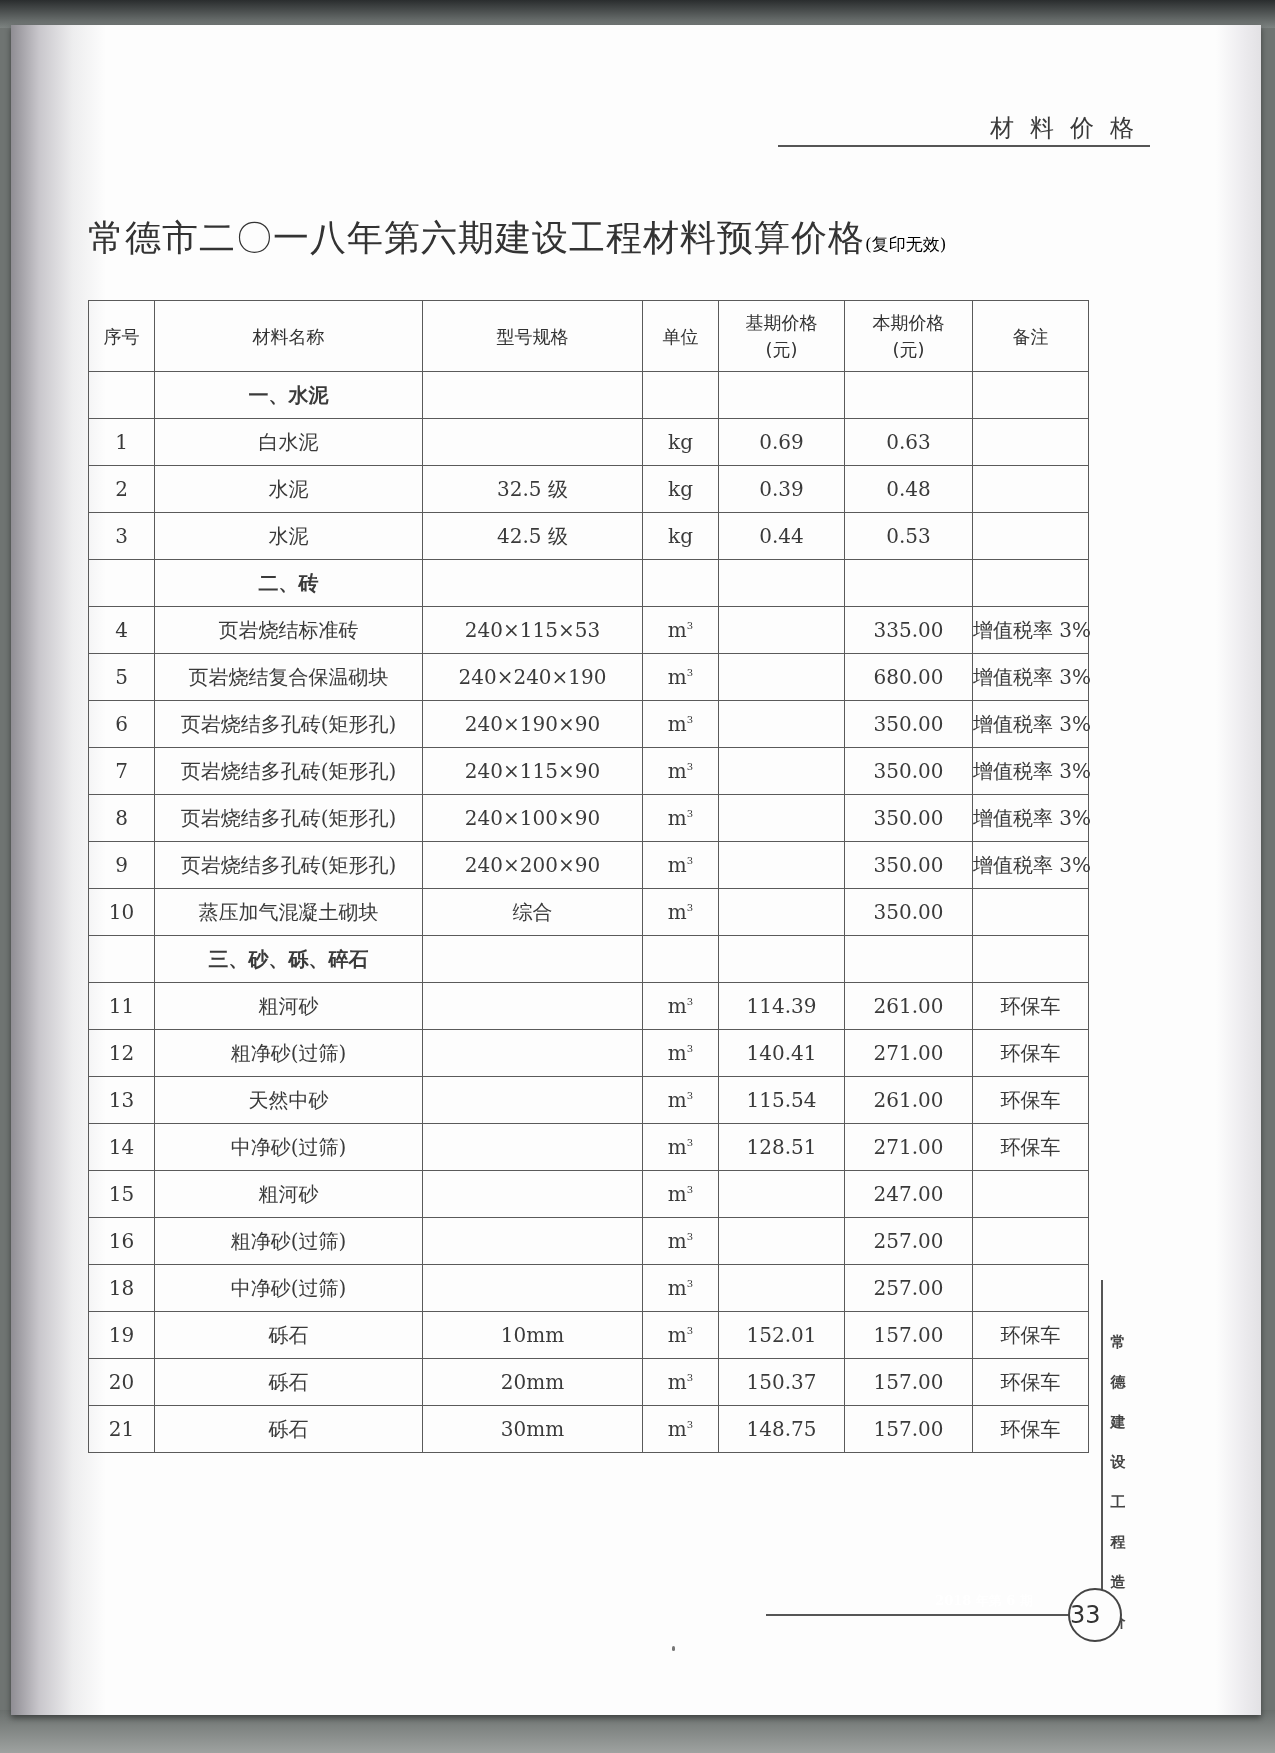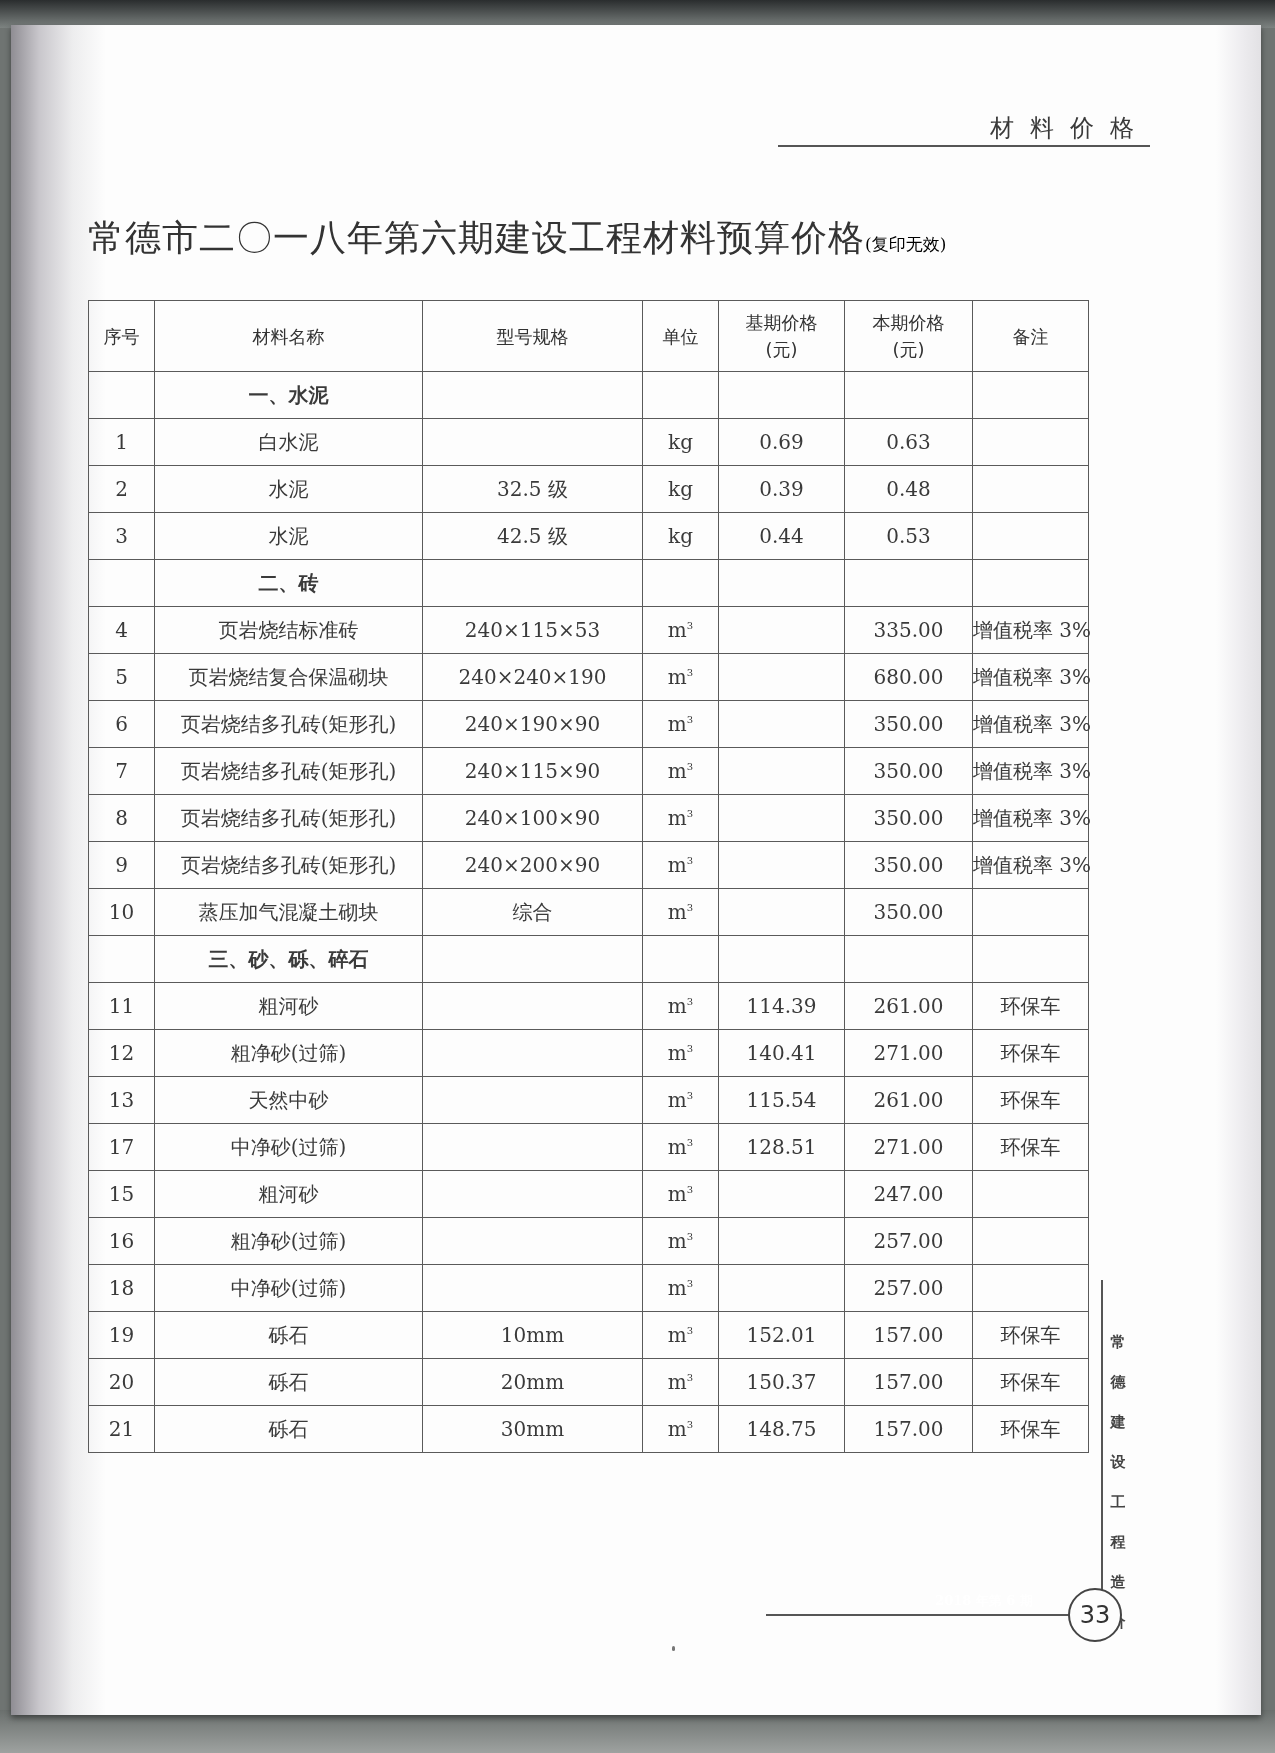--- a/index.html
+++ b/index.html
@@ -82,21 +82,21 @@
     position: absolute; left: 900px; top: 1592px; width: 168px; text-align: center;
     font-size: 13px; font-weight: bold; color: #ffffff; white-space: nowrap;
   }
   .footer-rule {
     position: absolute; left: 766px; top: 1614px; width: 312px; height: 2px; background: #555;
   }
   .page-number {
     position: absolute; left: 1068px; top: 1588px; width: 50px; height: 50px;
     border: 2px solid #444; border-radius: 50%;
     font-family: "DejaVu Sans", "Liberation Sans", sans-serif;
-    font-size: 24px; line-height: 50px; text-align: center; color: #333; background: #fdfdfd;
+    font-size: 24px; line-height: 50px; color: #333; background: #fdfdfd;
   }
   .speck {
     position: absolute; left: 672px; top: 1646px; width: 3px; height: 5px; background: #777; border-radius: 2px;
   }
 </style>
 </head>
 <body>
 
 <div class="top-strip"></div>
 <div class="bottom-strip"></div>
@@ -279,21 +279,21 @@
       <tr>
         <td>13</td>
         <td class="name">天然中砂</td>
         <td></td>
         <td><span>m</span><sup>3</sup></td>
         <td>115.54</td>
         <td>261.00</td>
         <td class="note">环保车</td>
       </tr>
       <tr>
-        <td>17</td>
+        <td>14</td>
         <td class="name">中净砂(过筛)</td>
         <td></td>
         <td><span>m</span><sup>3</sup></td>
         <td>128.51</td>
         <td>271.00</td>
         <td class="note">环保车</td>
       </tr>
       <tr>
         <td>15</td>
         <td class="name">粗河砂</td>

